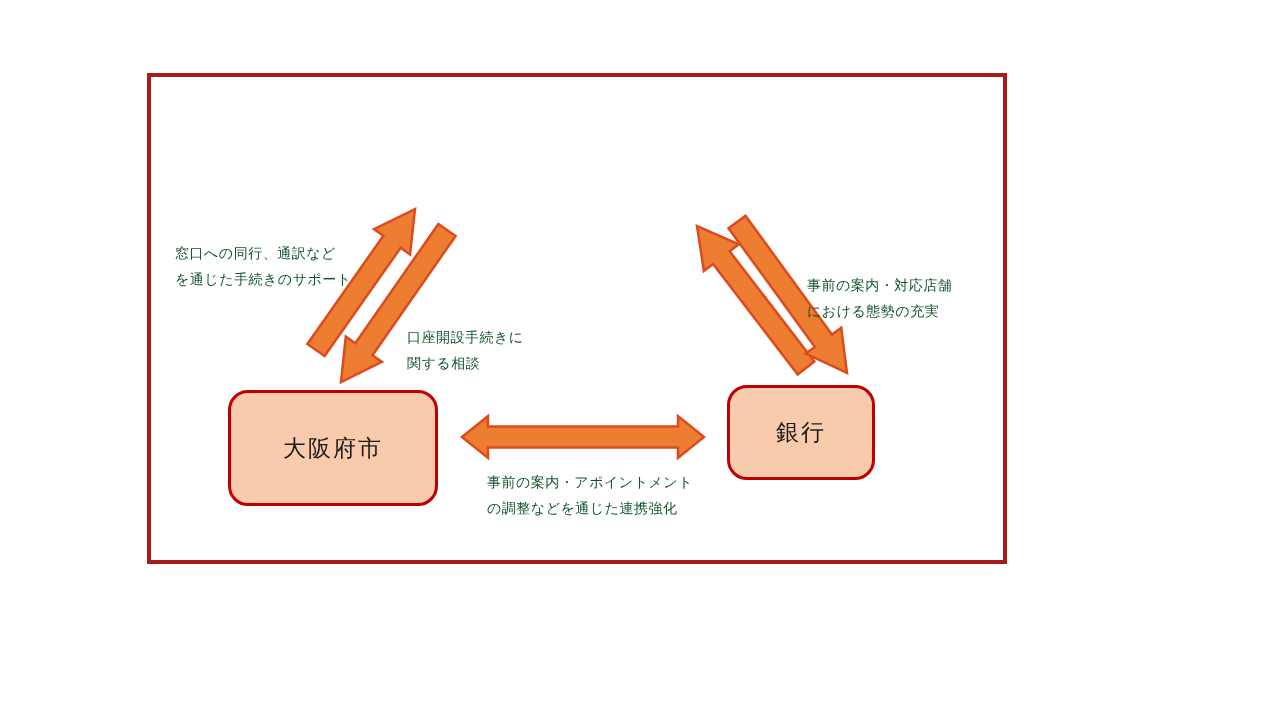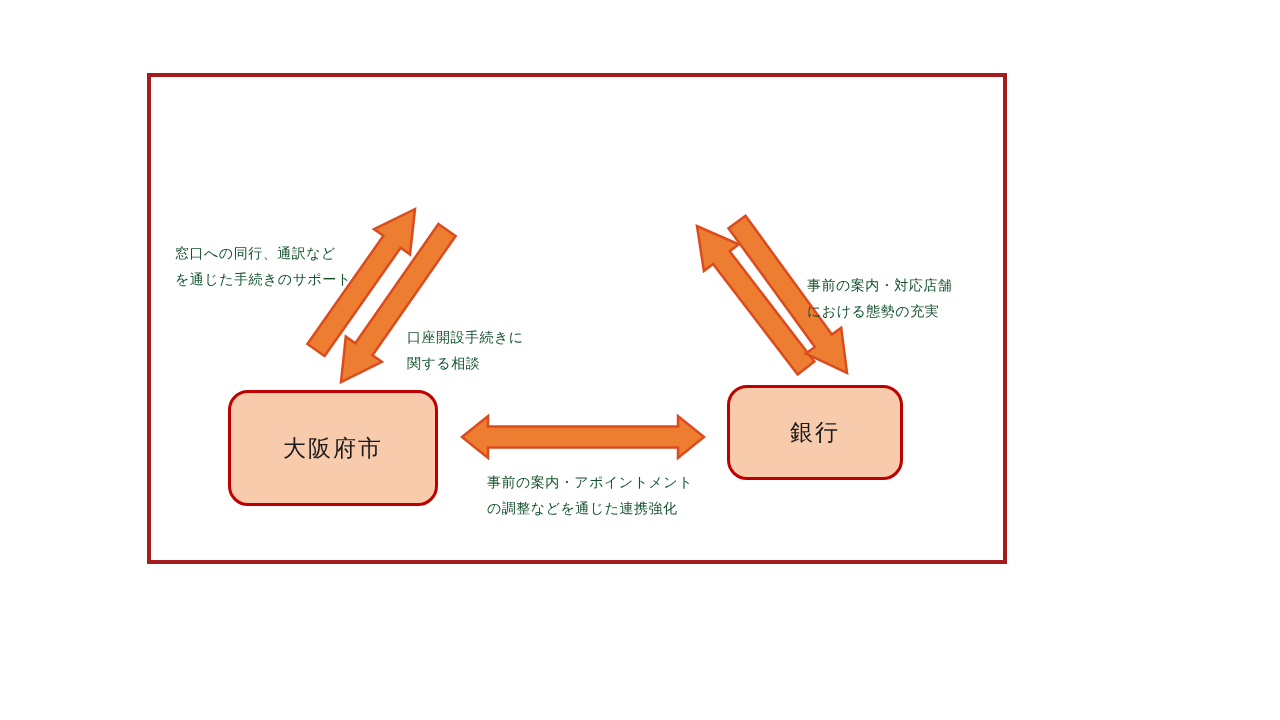--- a/index.html
+++ b/index.html
@@ -42,21 +42,21 @@
     display: flex;
     align-items: center;
     justify-content: center;
     color: #1a1a1a;
     font-size: 23px;
     letter-spacing: 2px;
     font-weight: 500;
   }
   .node-top    { left: 462px; top: 125px; width: 242px; height: 95px; }
   .node-left   { left: 228px; top: 390px; width: 210px; height: 116px; }
-  .node-right  { left: 727px; top: 385px; width: 176px; height: 95px; justify-content: center; }
+  .node-right  { left: 727px; top: 385px; width: 148px; height: 95px; justify-content: center; }
   .edge-label {
     position: absolute;
     color: #14532d;
     font-size: 14px;
     line-height: 26px;
     white-space: pre-line;
     letter-spacing: 0.5px;
   }
   .lbl-support       { left: 175px; top: 240px; }
   .lbl-consult       { left: 407px; top: 324px; }

